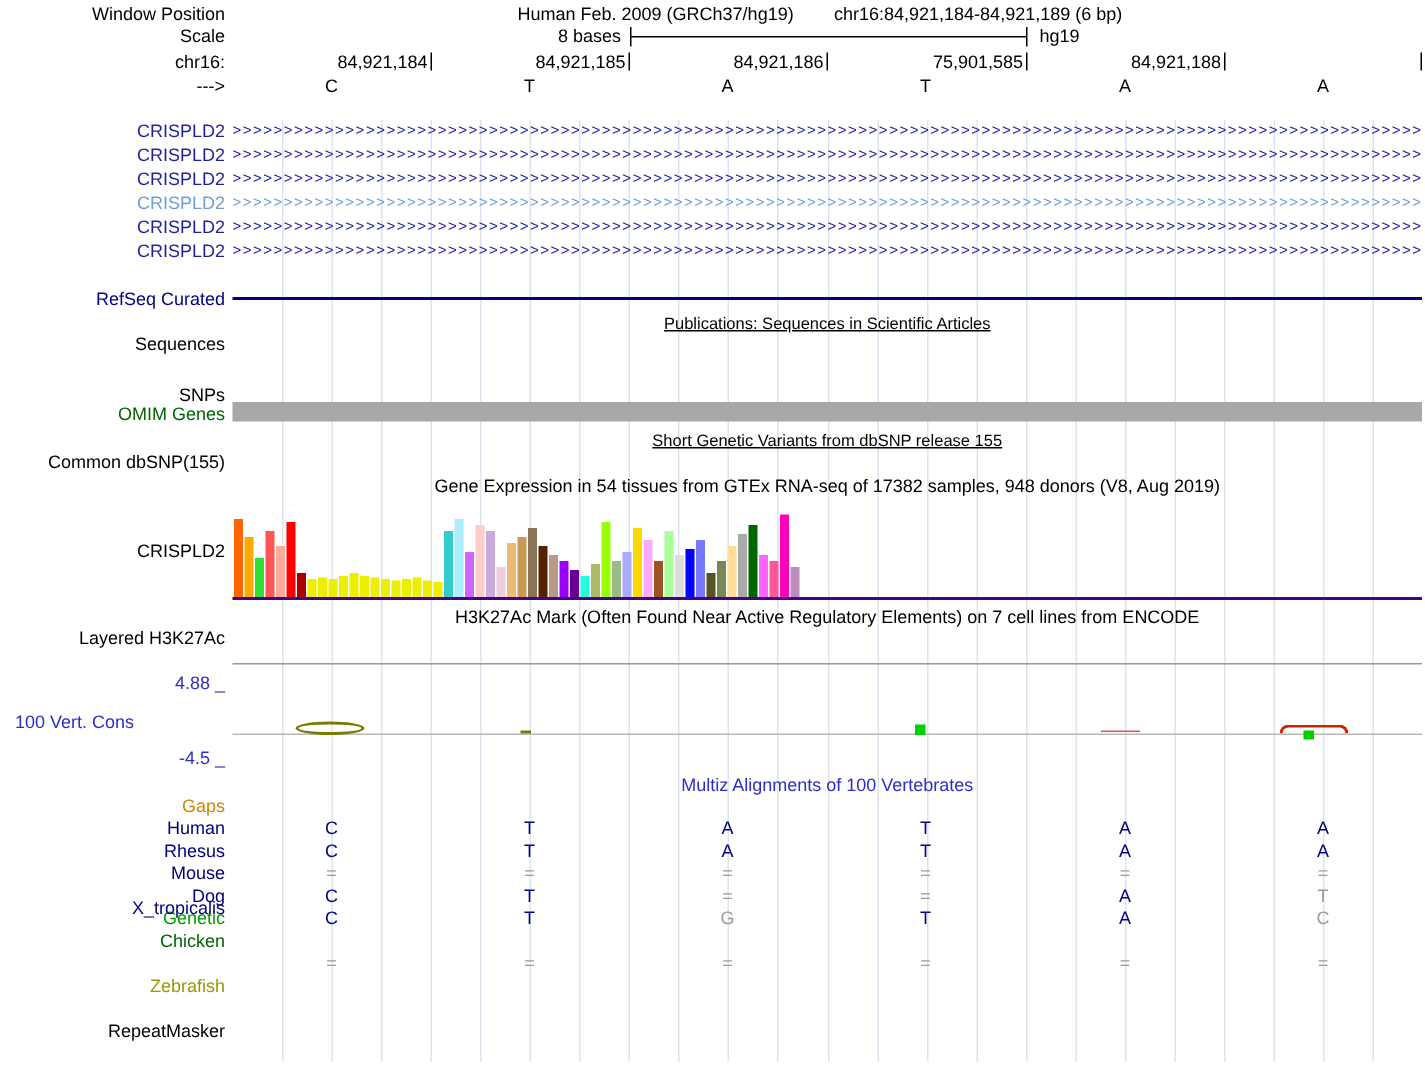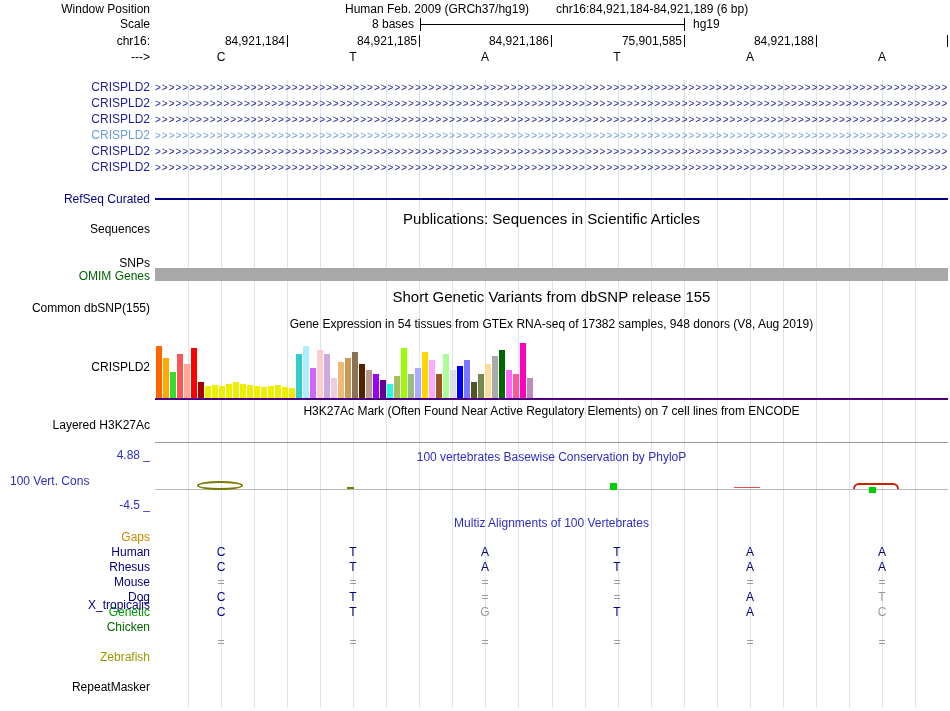--- a/index.html
+++ b/index.html
@@ -3,21 +3,21 @@
 <meta charset="utf-8">
 <style>
   html,body{margin:0;padding:0;background:#fff;}
   body{font-family:"Liberation Sans",sans-serif;font-size:12px;color:#000;}
   #screen{position:relative;width:950px;height:711px;background:#fff;overflow:hidden;}
   #gridlayer{position:absolute;inset:0;z-index:0;}
   #content{position:absolute;inset:0;z-index:1;}
   .abs{position:absolute;white-space:nowrap;}
   .llabel{position:absolute;left:0;width:150px;text-align:right;white-space:nowrap;}
   .ctitle{position:absolute;left:155px;width:793px;text-align:center;white-space:nowrap;}
-  .small{font-size:15px;}
+  .small{font-size:11px;text-decoration:underline;}
   .blue{color:#2e2ec4;}
   .green{color:#006400;}
   .navy{color:#000080;}
   .gridline{position:absolute;top:80px;height:628px;width:1px;background:#dde4f0;}
 </style>
 </head>
 <body>
 
 <div id="screen">
   <div id="gridlayer">
@@ -133,21 +133,20 @@
         <div style="width: 6px; height: 55px; background: rgb(255, 0, 187);"></div>
         <div style="width: 6px; height: 20px; background: rgb(187, 140, 188);"></div>
       </div>
     <div class="abs" style="left:155px;top:398px;width:793px;height:2px;background:#4b0082"></div>
 
     <div class="ctitle" style="top:404px">H3K27Ac Mark (Often Found Near Active Regulatory Elements) on 7 cell lines from ENCODE</div>
     <div class="llabel" style="top:418px">Layered H3K27Ac</div>
     <div class="abs" style="left:155px;top:442px;width:793px;height:1px;background:#9a9a9a"></div>
 
     <div class="llabel blue" style="top:448px">4.88 _</div>
-    <div class="ctitle blue" style="top:450px">100 vertebrates Basewise Conservation by PhyloP</div>
     <div class="abs blue" style="left:10px;top:474px">100 Vert. Cons</div>
     <div class="llabel blue" style="top:498px">-4.5 _</div>
 
     <div class="abs" style="left:155px;top:489px;width:793px;height:1px;background:#b8b8b8"></div>
     <div class="abs" style="left:197px;top:481px;width:46px;height:9px;border:2px solid #7a7a00;border-radius:50%;box-sizing:border-box"></div>
     <div class="abs" style="left:347px;top:487px;width:7px;height:2px;background:#7a7a00"></div>
     <div class="abs" style="left:610px;top:483px;width:7px;height:7px;background:#00d000"></div>
     <div class="abs" style="left:734px;top:487px;width:26px;height:1px;background:#e05050"></div>
     <div class="abs" style="left:853px;top:483px;width:46px;height:6px;border:2px solid #cc2200;border-bottom:none;border-radius:23px 23px 0 0;box-sizing:border-box"></div>
     <div class="abs" style="left:869px;top:487px;width:7px;height:6px;background:#00d000"></div>

